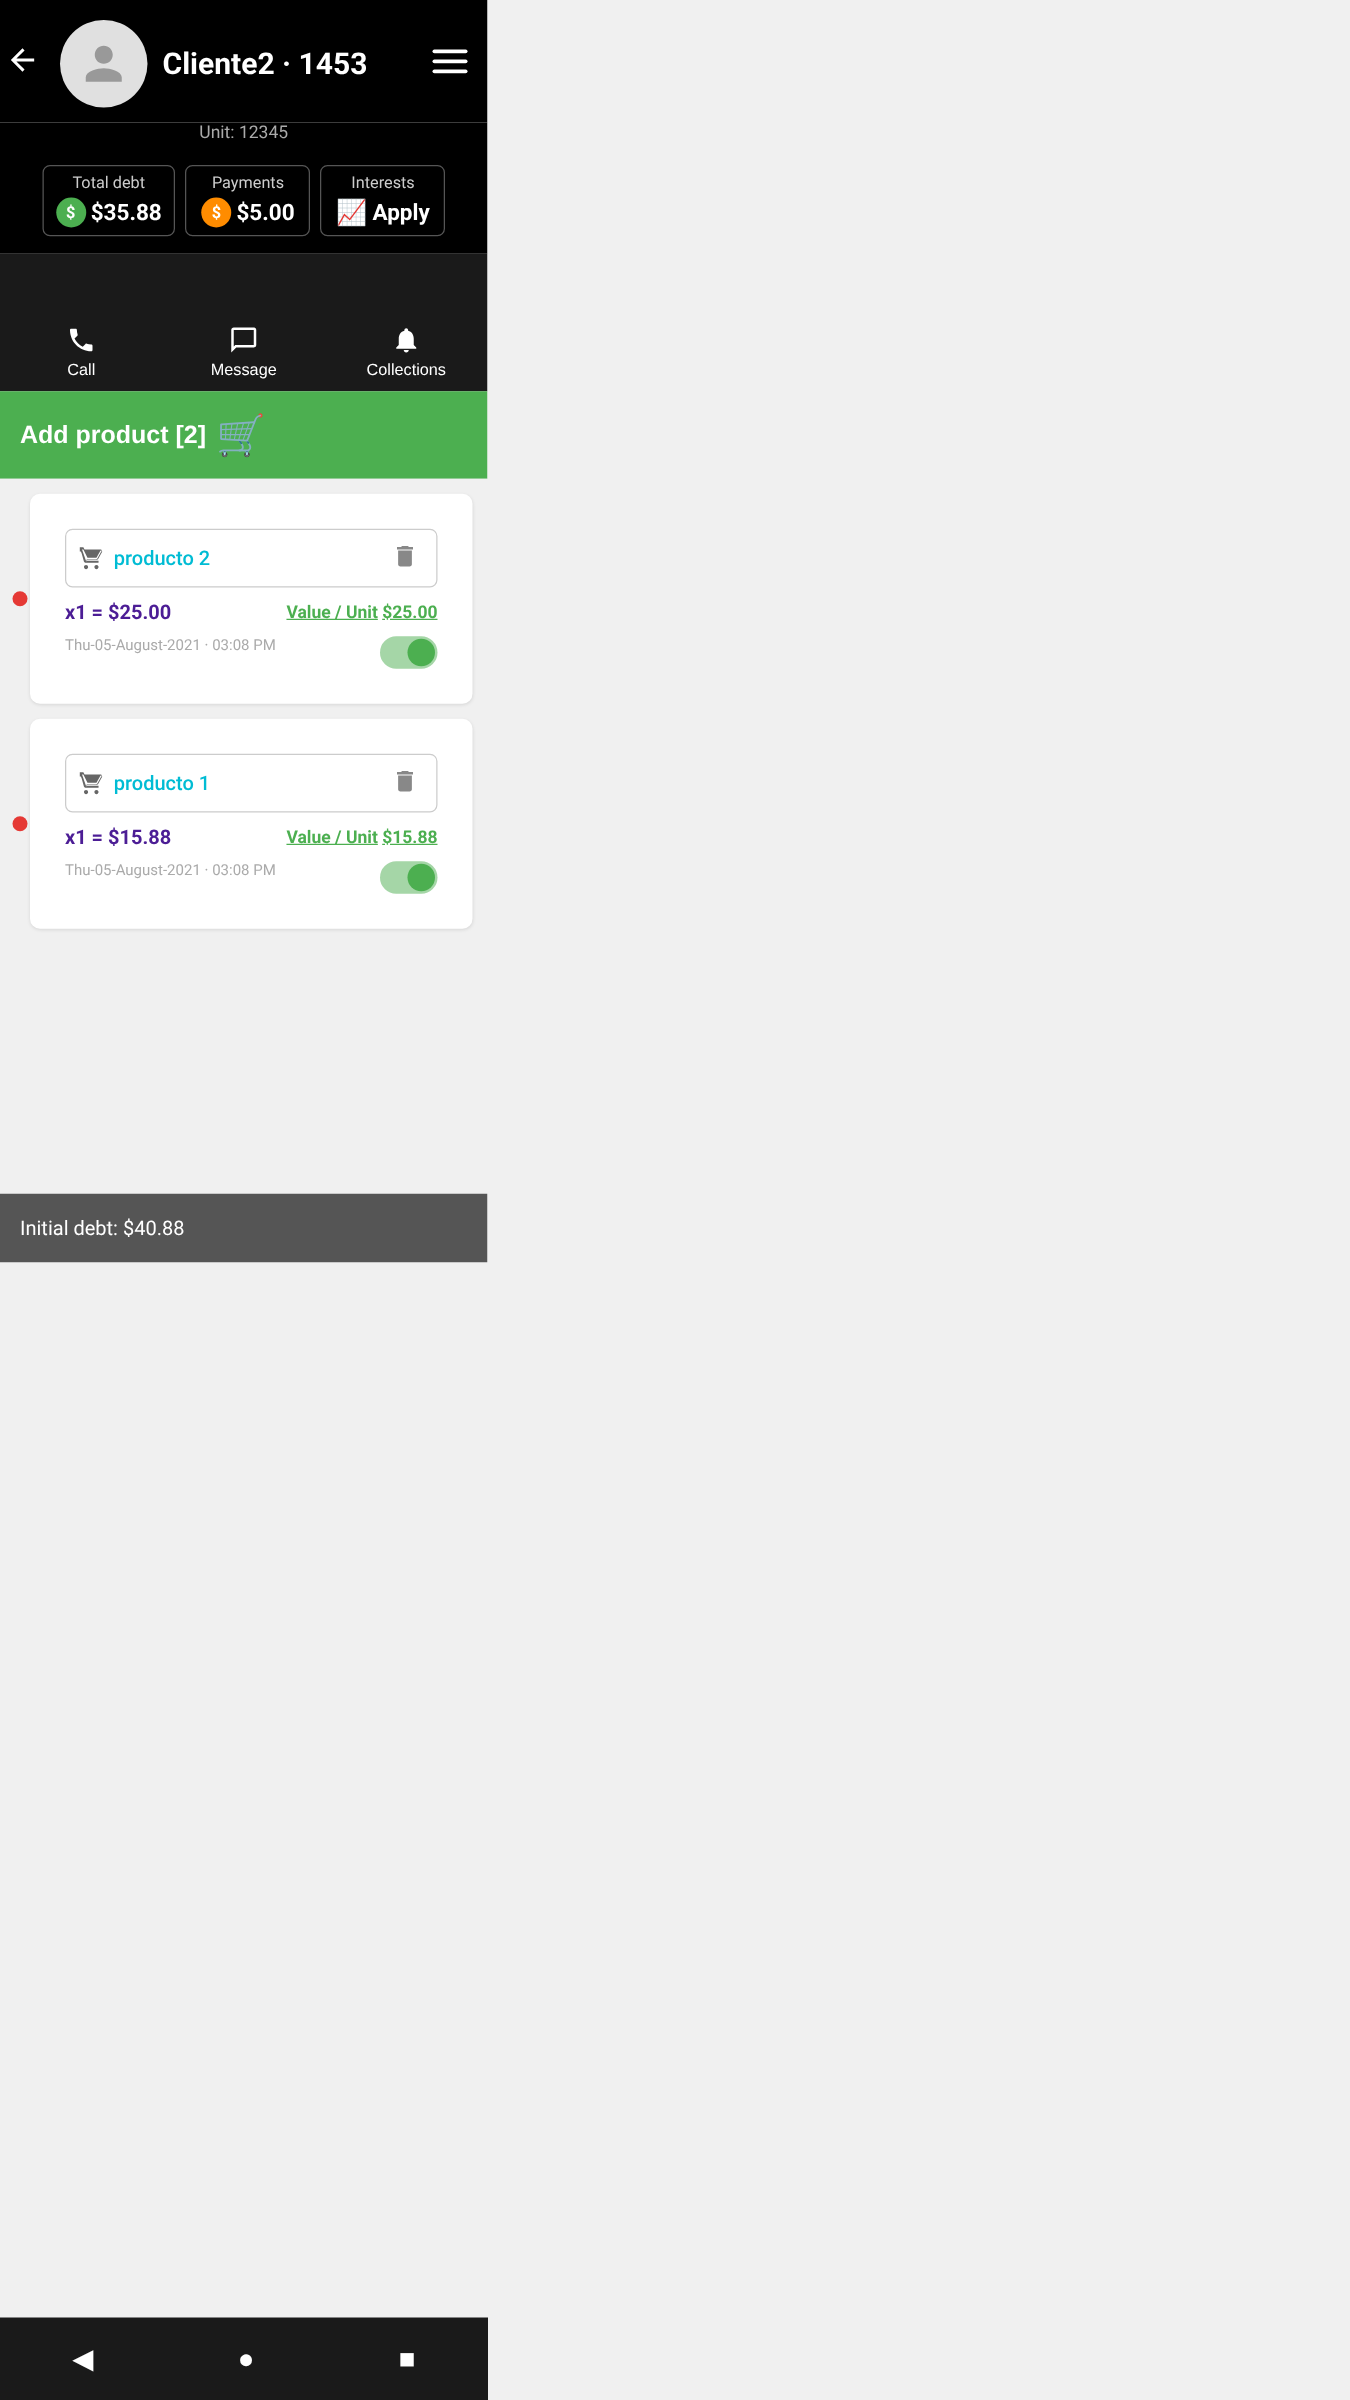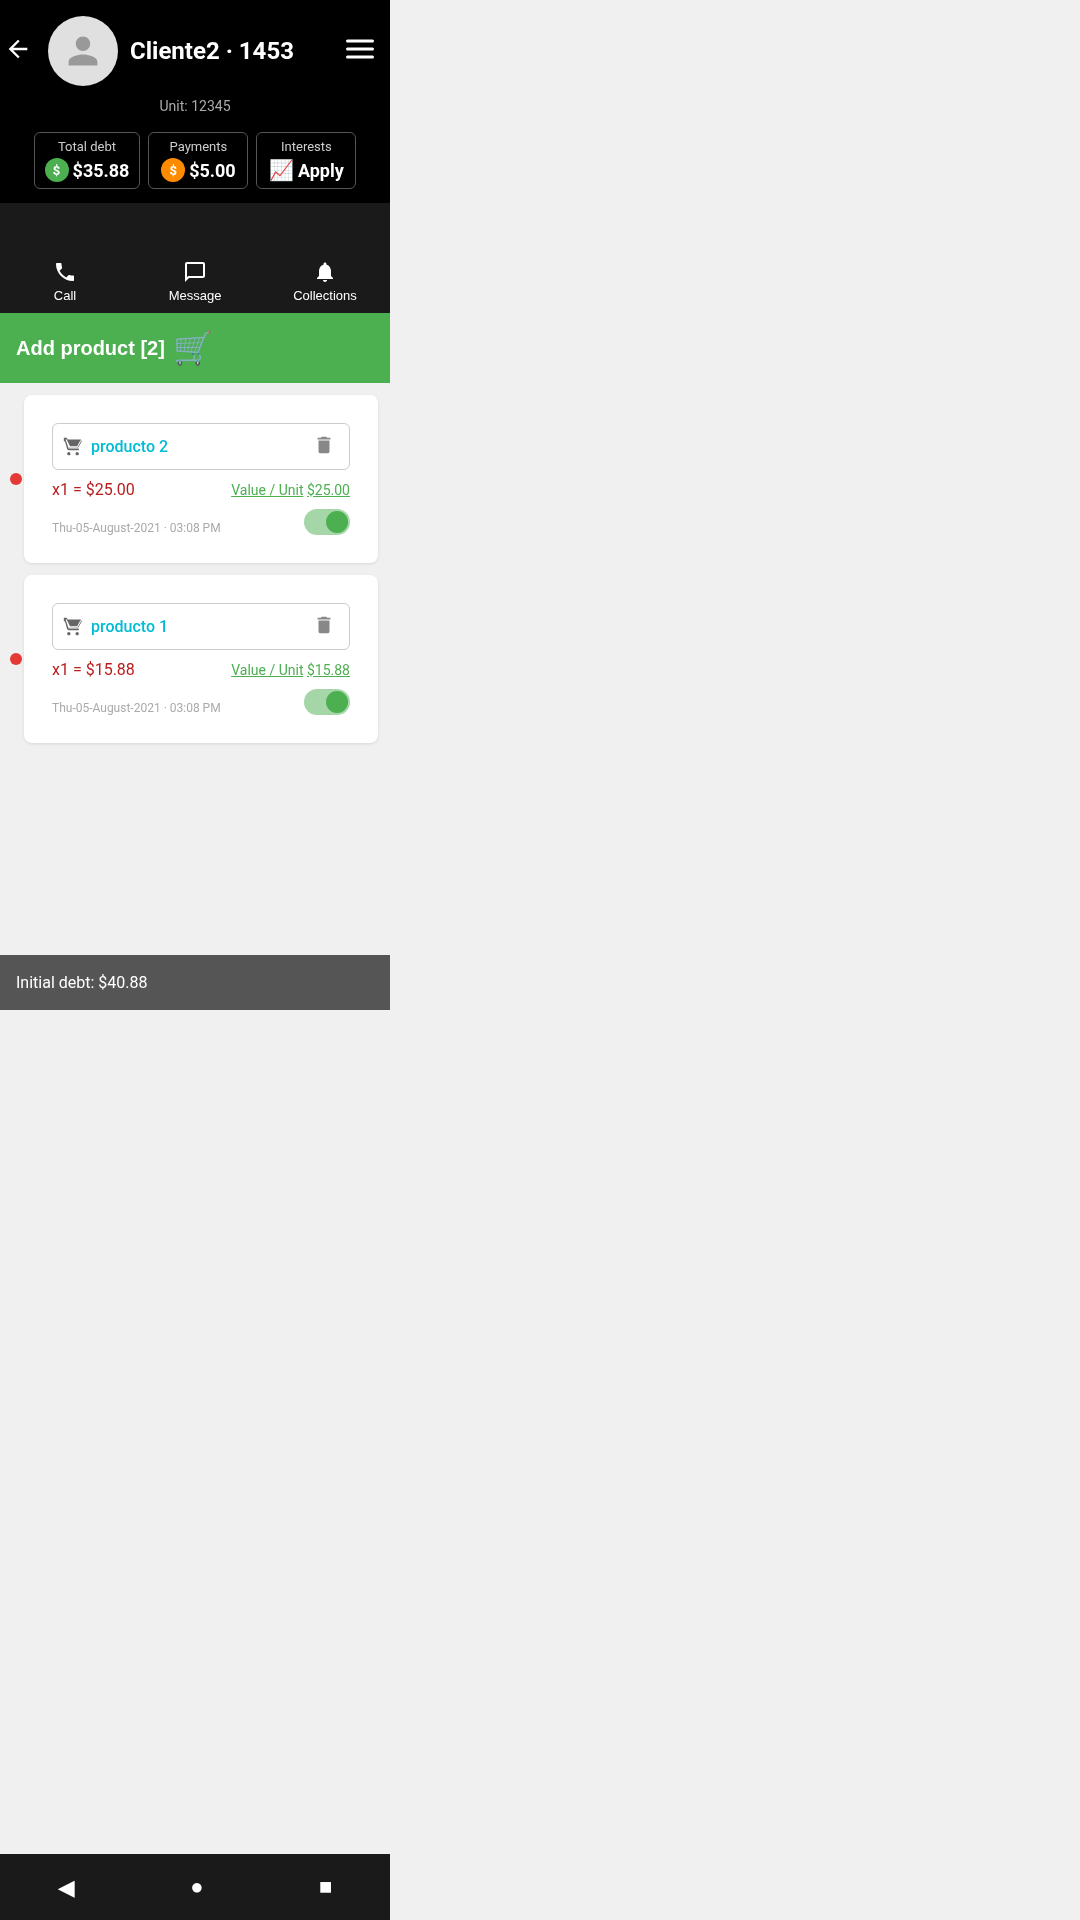--- a/index.html
+++ b/index.html
@@ -248,40 +248,40 @@
       padding: 4px;
     }
 
     .delete-btn svg {
       width: 22px;
       height: 22px;
       fill: #888;
     }
 
     .product-qty {
-      color: #b91c1c;
+      color: #4c1d95;
       font-size: 16px;
-      font-weight: normal;
+      font-weight: bold;
     }
 
     .product-value {
       color: #666;
       font-size: 14px;
       text-align: right;
     }
 
     .product-value span {
       color: #4caf50;
-      font-weight: normal;
+      font-weight: bold;
       text-decoration: underline;
     }
 
     .product-footer {
       display: flex;
-      align-items: flex-end;
+      align-items: flex-start;
       justify-content: space-between;
       margin-top: 10px;
     }
 
     .product-date {
       color: #aaa;
       font-size: 12px;
     }
 
     .toggle {

